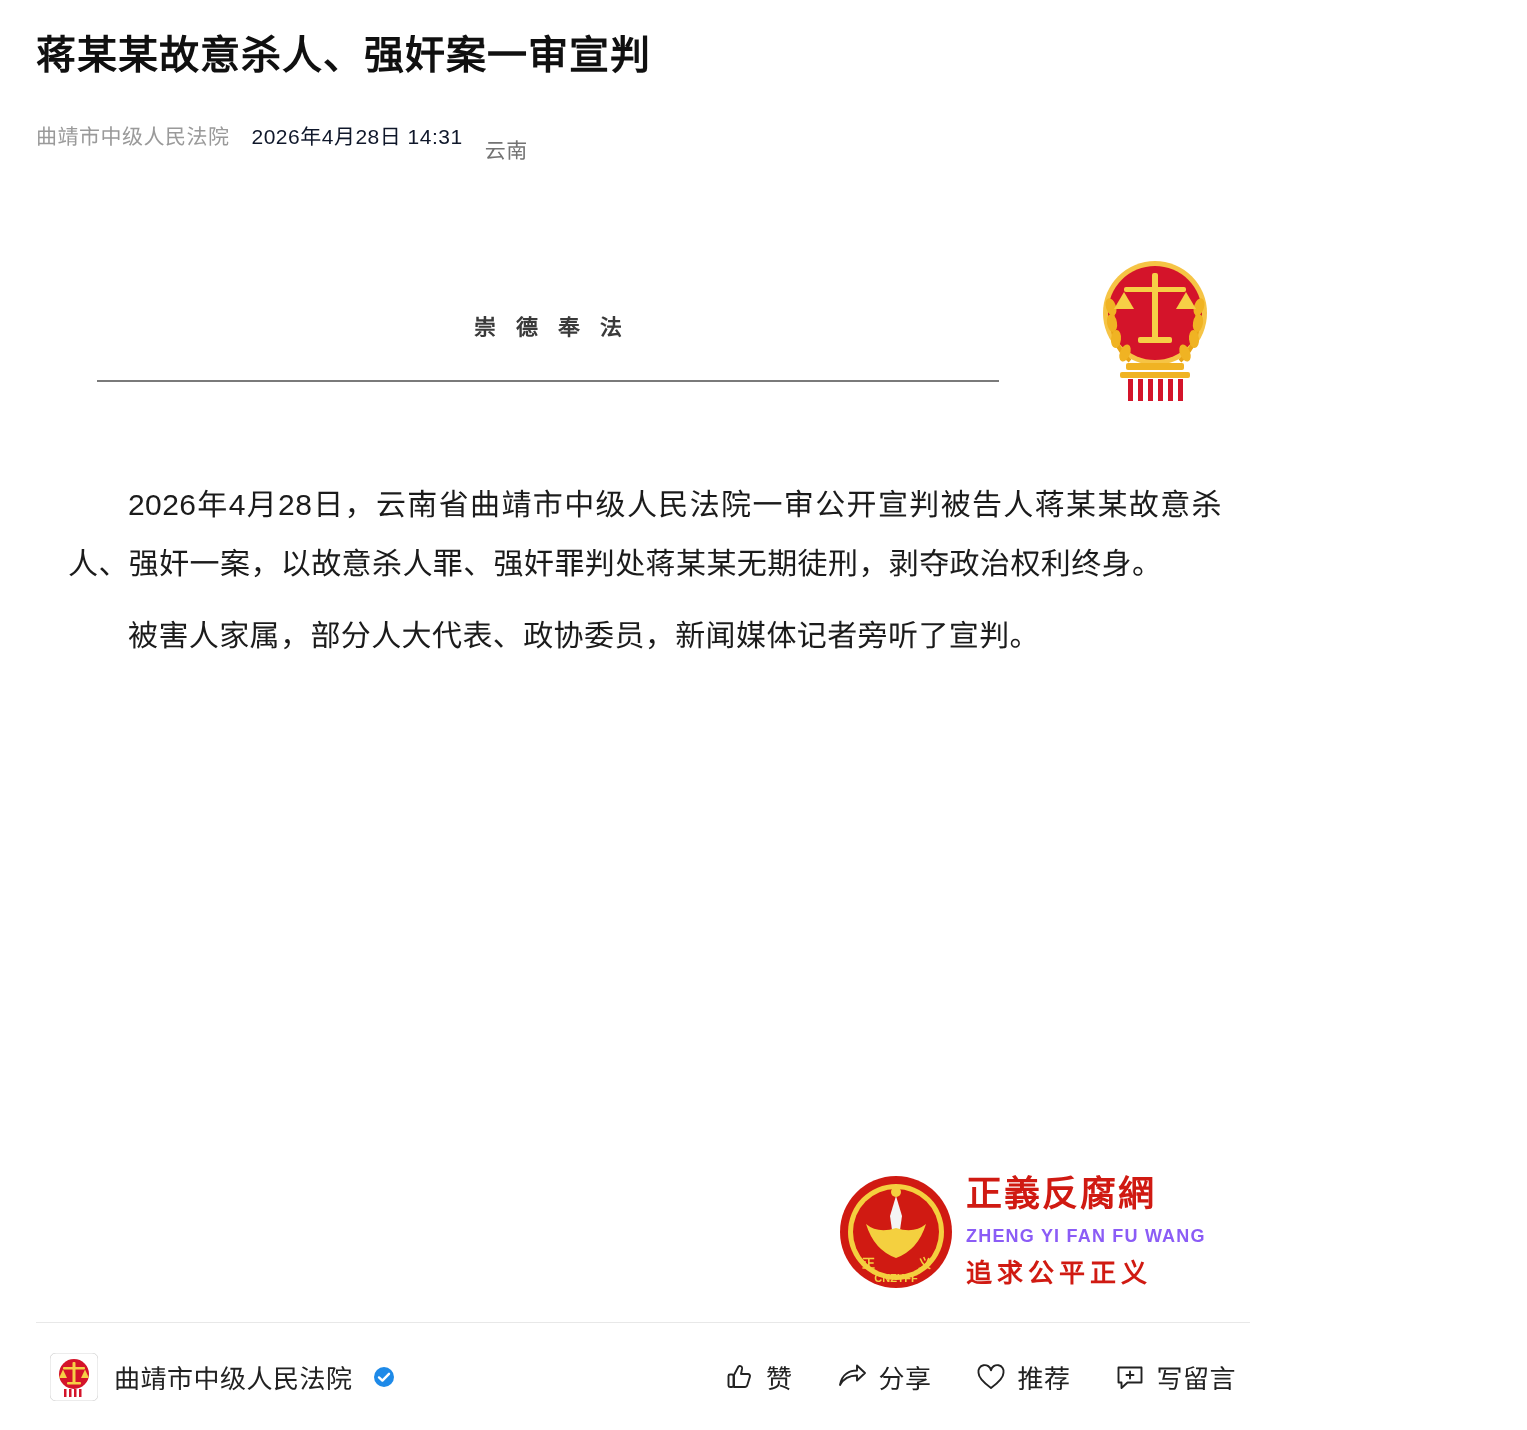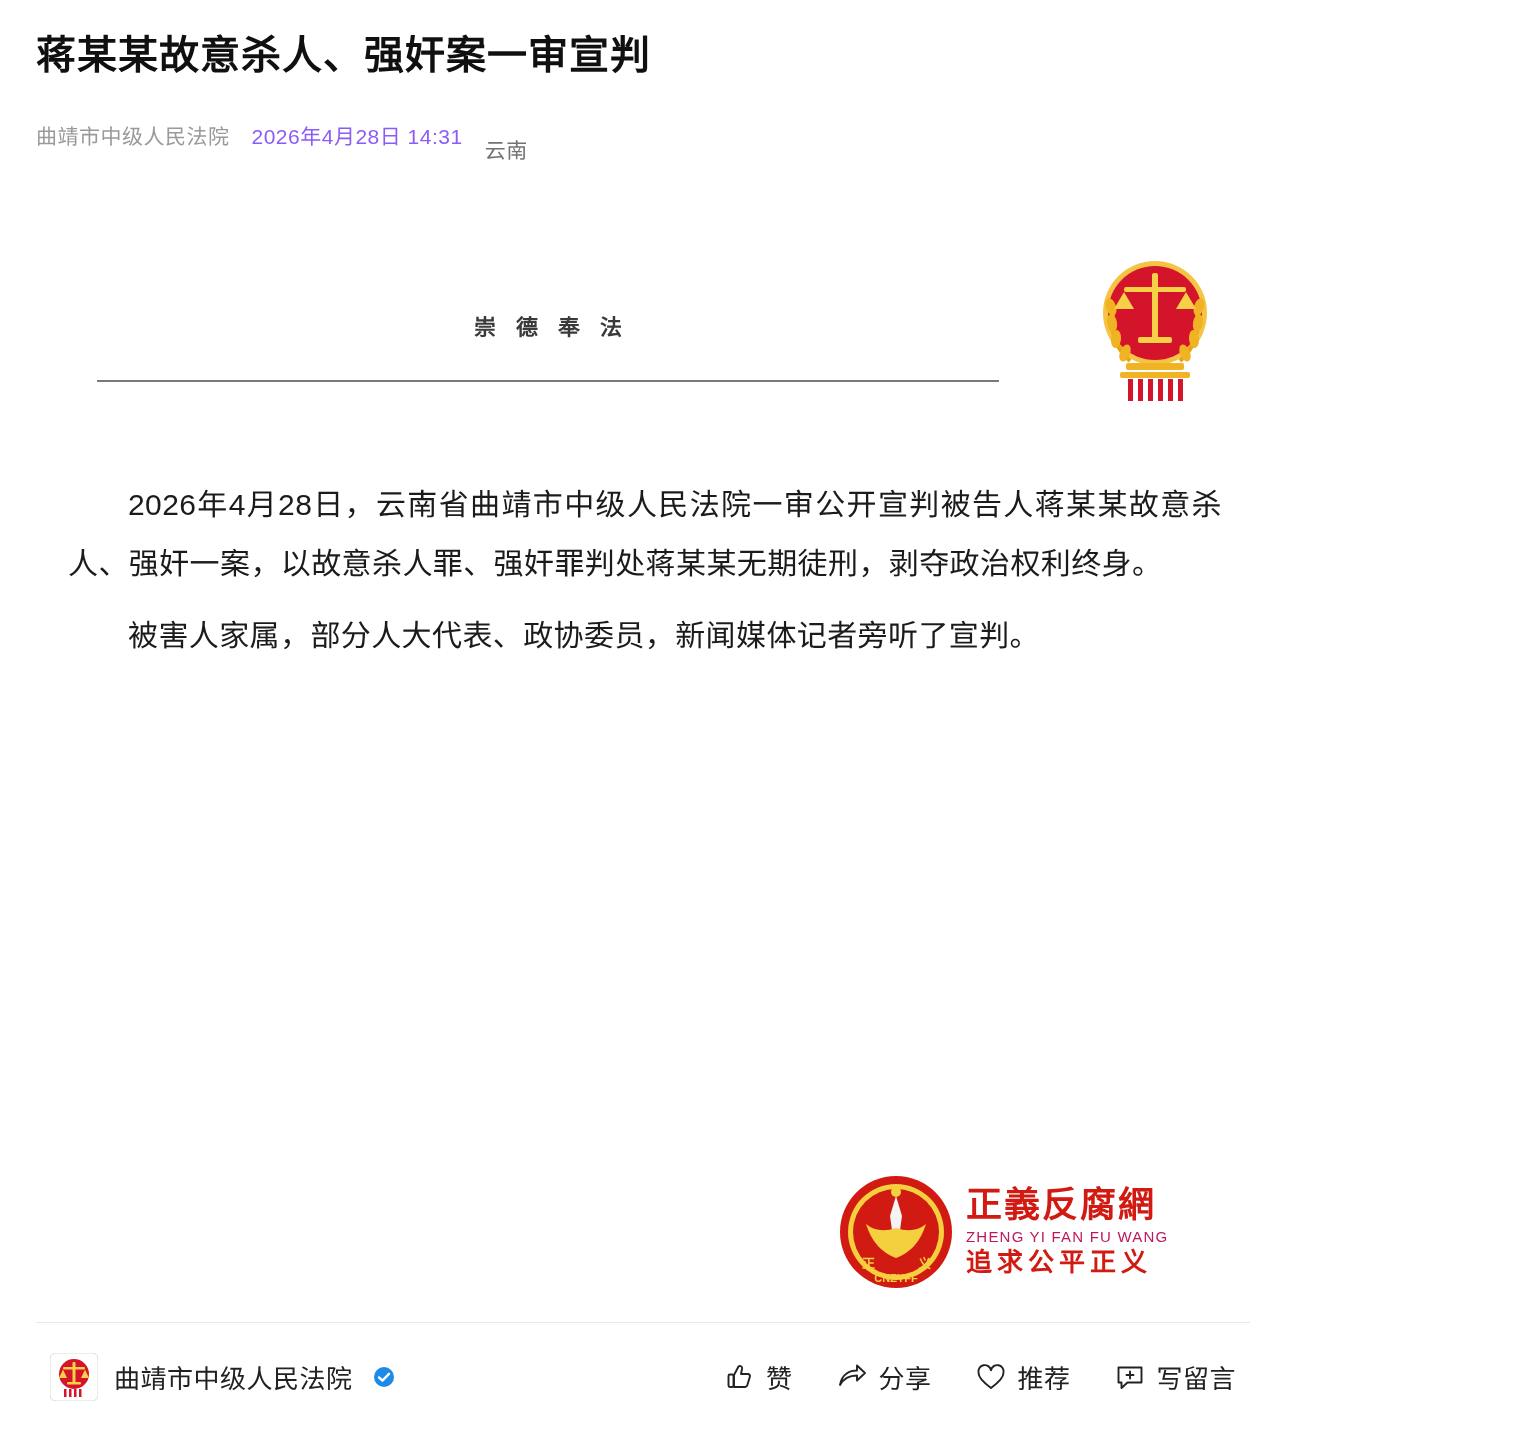--- a/index.html
+++ b/index.html
@@ -35,21 +35,21 @@
   .meta-row {
     margin-top: 24px;
     display: flex;
     align-items: center;
     gap: 22px;
     font-size: 21px;
     color: #9a9a9a;
     letter-spacing: .5px;
   }
   .meta-source { color: #9a9a9a; }
-  .meta-date { color: #8b5cf6; }
+  .meta-date { color: #0f172a; }
   .meta-location { color: #737373; margin-top: 28px; }
 
   
   .banner {
     margin-top: 82px;
     display: flex;
     align-items: center;
     justify-content: center;
     gap: 0;
     height: 170px;
@@ -122,34 +122,34 @@
   .wm-badge {
     width: 120px;
     height: 120px;
     position: relative;
     flex: none;
   }
   .wm-text {
     display: flex;
     flex-direction: column;
     justify-content: center;
-    gap: 2px;
+    gap: 11px;
   }
   .wm-title {
     font-family: "Liberation Serif", "DejaVu Serif", serif;
     font-size: 36px;
     font-weight: 700;
     color: #d01a12;
     letter-spacing: 2px;
     line-height: 1.1;
   }
   .wm-pinyin {
-    font-size: 15px;
-    font-weight: 400;
-    color: #be185d;
+    font-size: 18px;
+    font-weight: 700;
+    color: #8b5cf6;
     letter-spacing: 1.2px;
   }
   .wm-slogan {
     font-family: "Liberation Serif", "DejaVu Serif", serif;
     font-size: 26px;
     font-weight: 700;
     color: #d01a12;
     letter-spacing: 5px;
     line-height: 1.2;
   }

